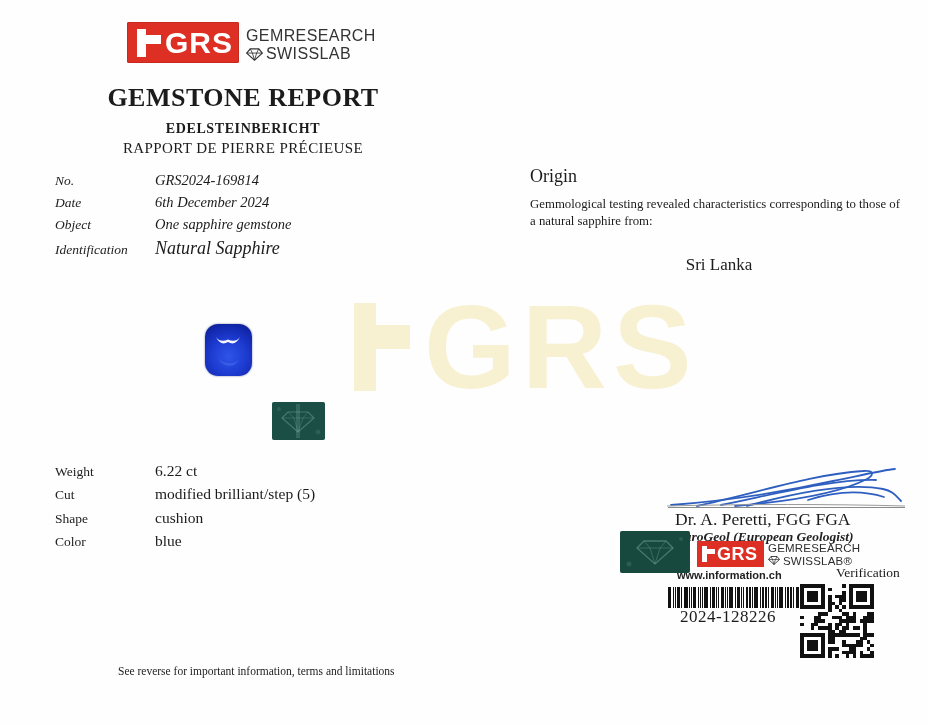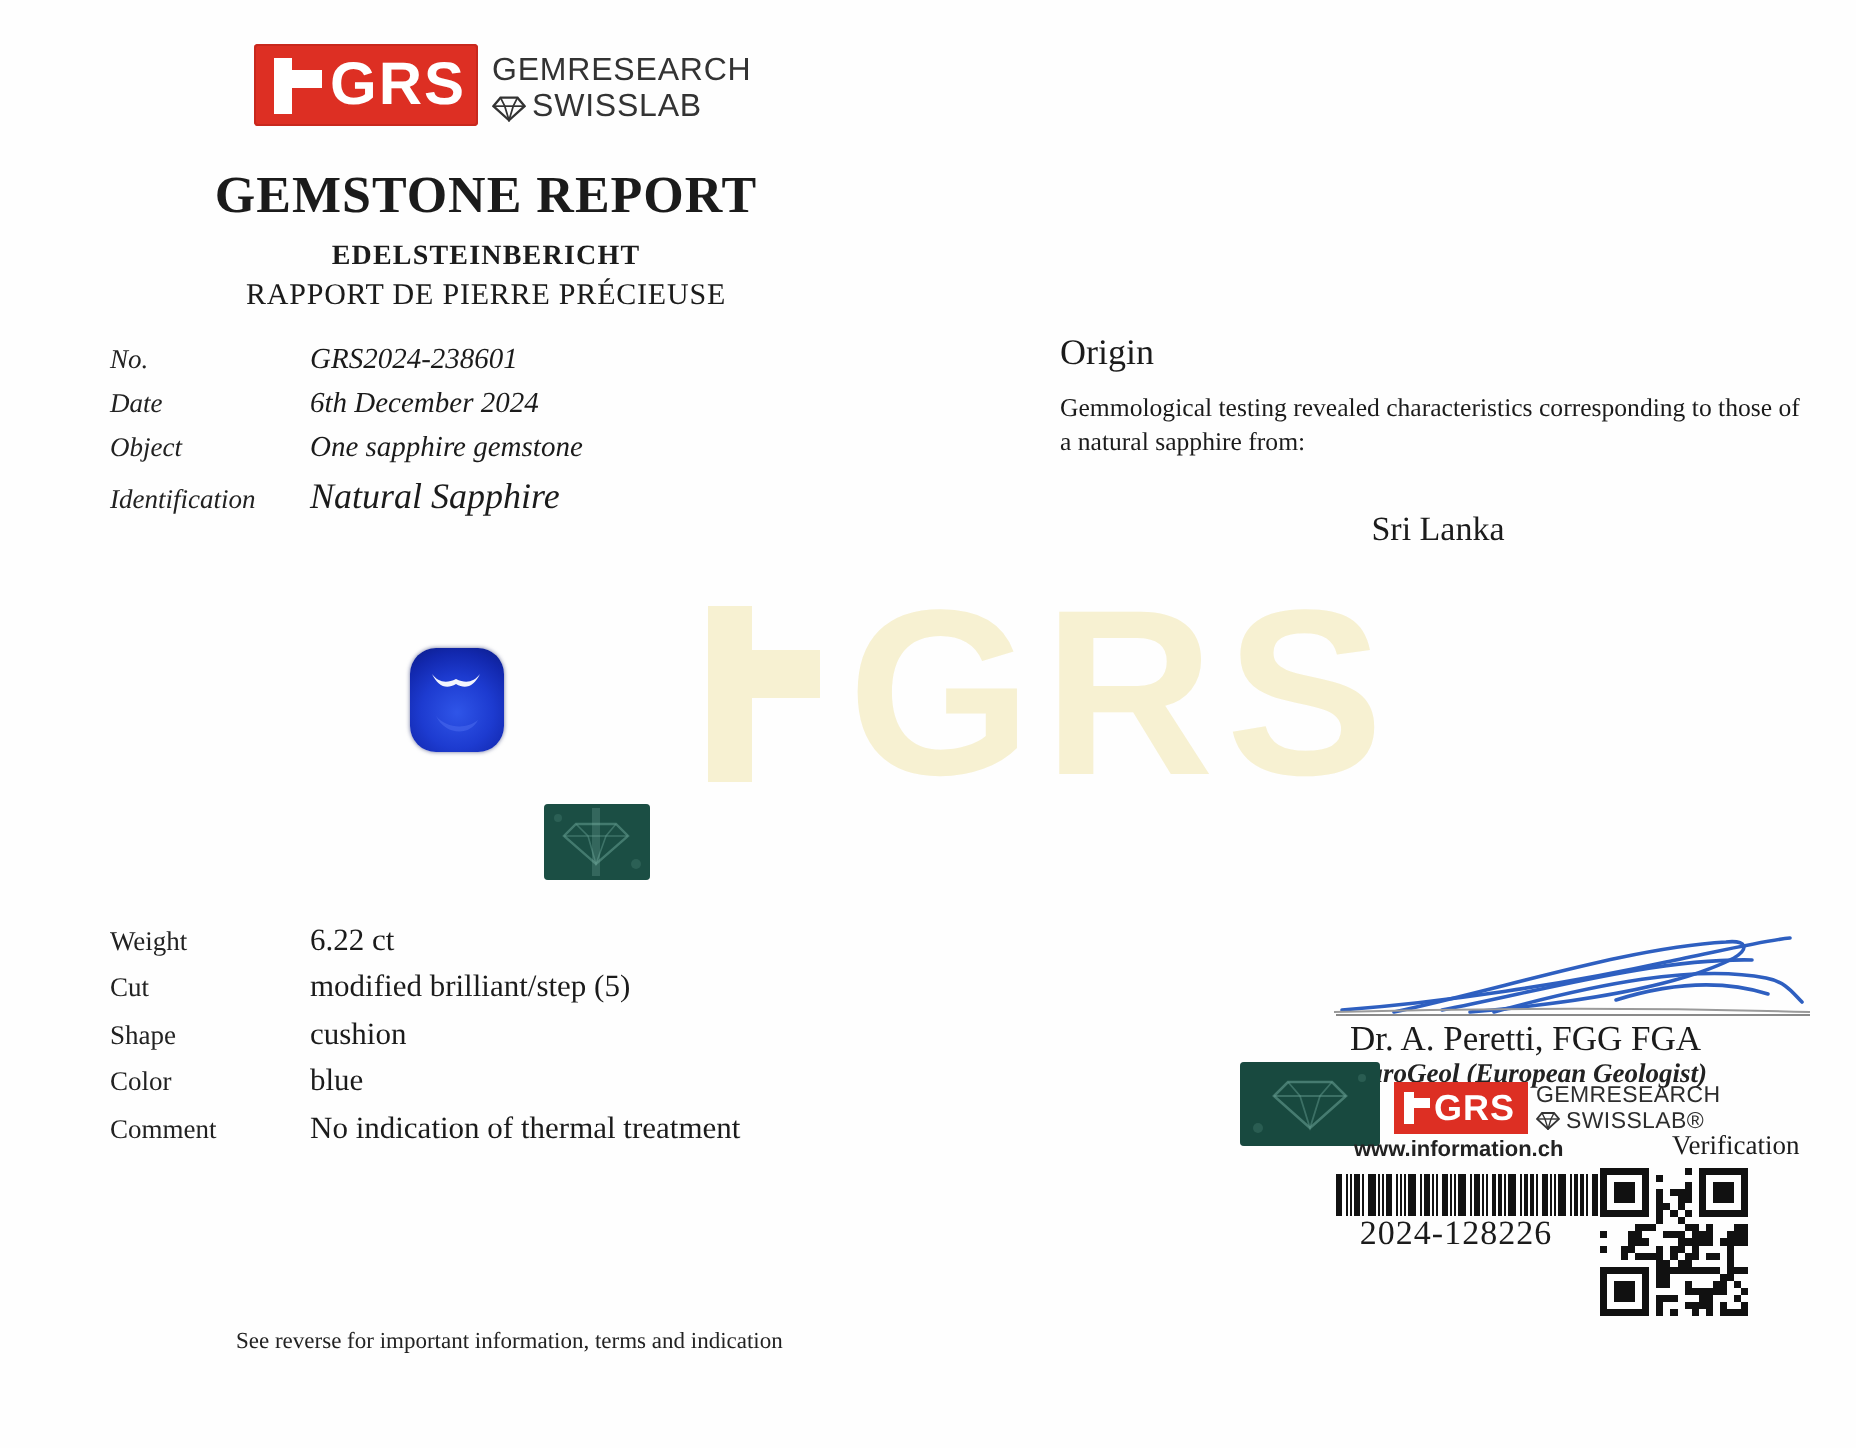--- a/index.html
+++ b/index.html
@@ -147,21 +147,21 @@
 
   <div class="title-block">
     <div class="title-main">GEMSTONE REPORT</div>
     <div class="title-de">EDELSTEINBERICHT</div>
     <div class="title-fr">RAPPORT DE PIERRE PRÉCIEUSE</div>
   </div>
 
   <div class="fields top">
     <div class="frow">
       <span class="flabel">No.</span>
-      <span class="fvalue">GRS2024-238601</span>
+      <span class="fvalue">GRS2024-169814</span>
     </div>
     <div class="frow">
       <span class="flabel">Date</span>
       <span class="fvalue">6th December 2024</span>
     </div>
     <div class="frow">
       <span class="flabel">Object</span>
       <span class="fvalue">One sapphire gemstone</span>
     </div>
     <div class="frow">
@@ -219,24 +219,20 @@
       <span class="flabel">Cut</span>
       <span class="fvalue">modified brilliant/step (5)</span>
     </div>
     <div class="frow">
       <span class="flabel">Shape</span>
       <span class="fvalue">cushion</span>
     </div>
     <div class="frow">
       <span class="flabel">Color</span>
       <span class="fvalue">blue</span>
-    </div>
-    <div class="frow">
-      <span class="flabel">Comment</span>
-      <span class="fvalue">No indication of thermal treatment</span>
     </div>
   </div>
 
   <div class="stamp two">
     <svg width="70" height="42" viewBox="0 0 70 42">
       <rect width="70" height="42" fill="#1c4f46"></rect>
       <rect width="70" height="42" fill="#123a33" opacity="0.3"></rect>
       <polygon points="24,10 46,10 53,17 35,33 17,17" fill="none" stroke="#5f978b" stroke-width="1.3" opacity="0.65"></polygon>
       <polyline points="17,17 53,17" stroke="#5f978b" stroke-width="0.9" fill="none" opacity="0.5"></polyline>
       <polyline points="24,10 30,17 35,33 40,17 46,10" stroke="#5f978b" stroke-width="0.9" fill="none" opacity="0.5"></polyline>
@@ -439,15 +435,15 @@
       <rect x="1" y="1" width="5" height="5" fill="#fff"></rect>
       <rect x="2" y="2" width="3" height="3" fill="#111"></rect>
       <rect x="14" y="0" width="7" height="7" fill="#111"></rect>
       <rect x="15" y="1" width="5" height="5" fill="#fff"></rect>
       <rect x="16" y="2" width="3" height="3" fill="#111"></rect>
       <rect x="0" y="14" width="7" height="7" fill="#111"></rect>
       <rect x="1" y="15" width="5" height="5" fill="#fff"></rect>
       <rect x="2" y="16" width="3" height="3" fill="#111"></rect>
     </svg>
 
-  <div class="footer-left">See reverse for important information, terms and indication</div>
+  <div class="footer-left">See reverse for important information, terms and limitations</div>
 
 </div>
 
 </body></html>

